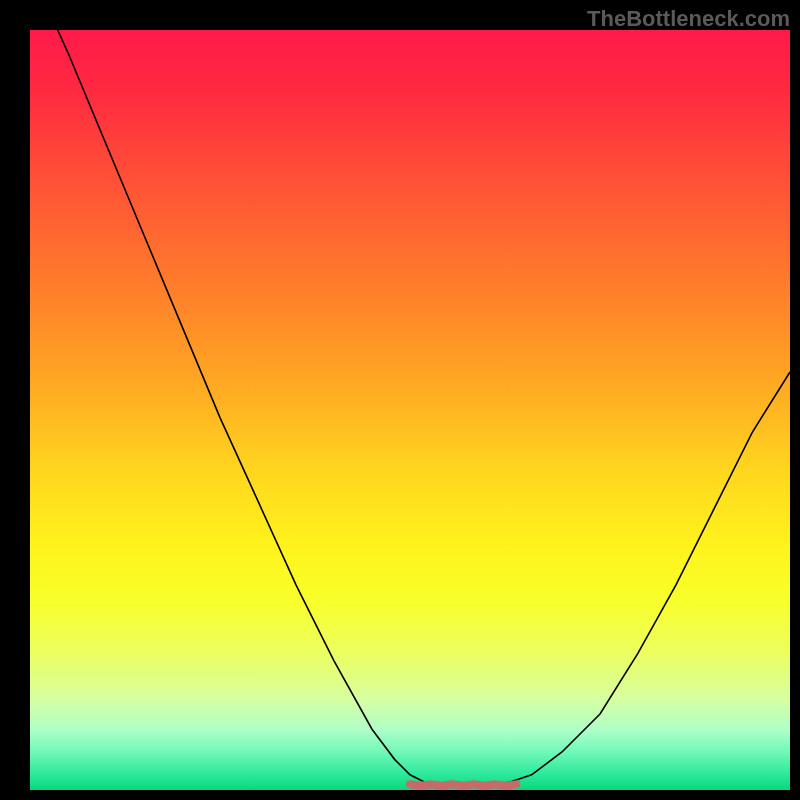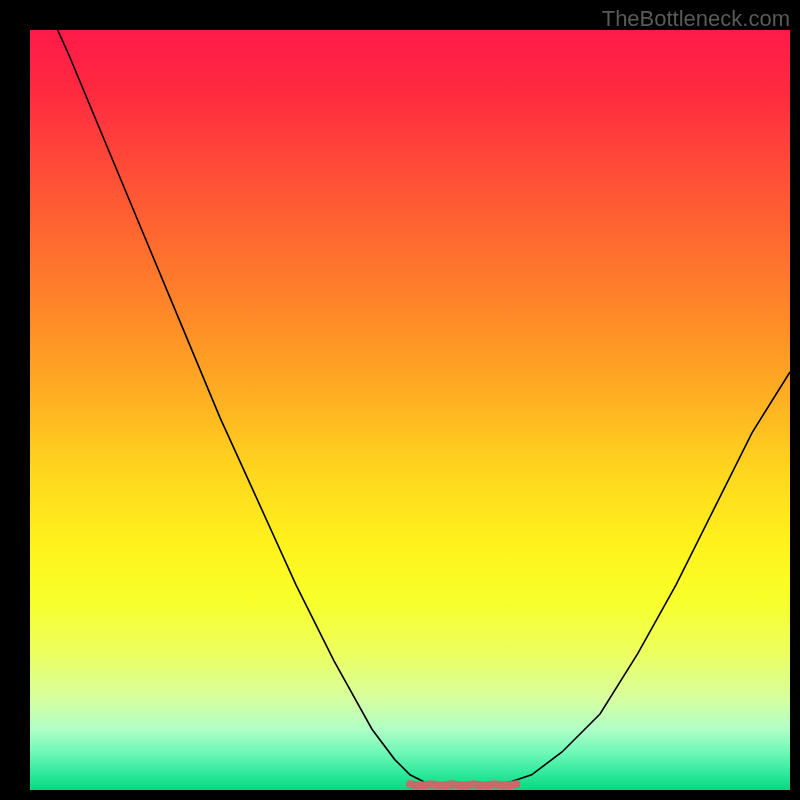--- a/index.html
+++ b/index.html
@@ -10,21 +10,21 @@
     position: relative;
     font-family: Arial, sans-serif;
     overflow: hidden;
   }
   .watermark {
     position: absolute;
     top: 6px;
     right: 10px;
     color: #5a5a5a;
     font-size: 22px;
-    font-weight: normal;
+    font-weight: bold;
     z-index: 10;
   }
   .plot-area {
     position: absolute;
     left: 30px;
     top: 30px;
     width: 760px;
     height: 760px;
     overflow: hidden;
   }

